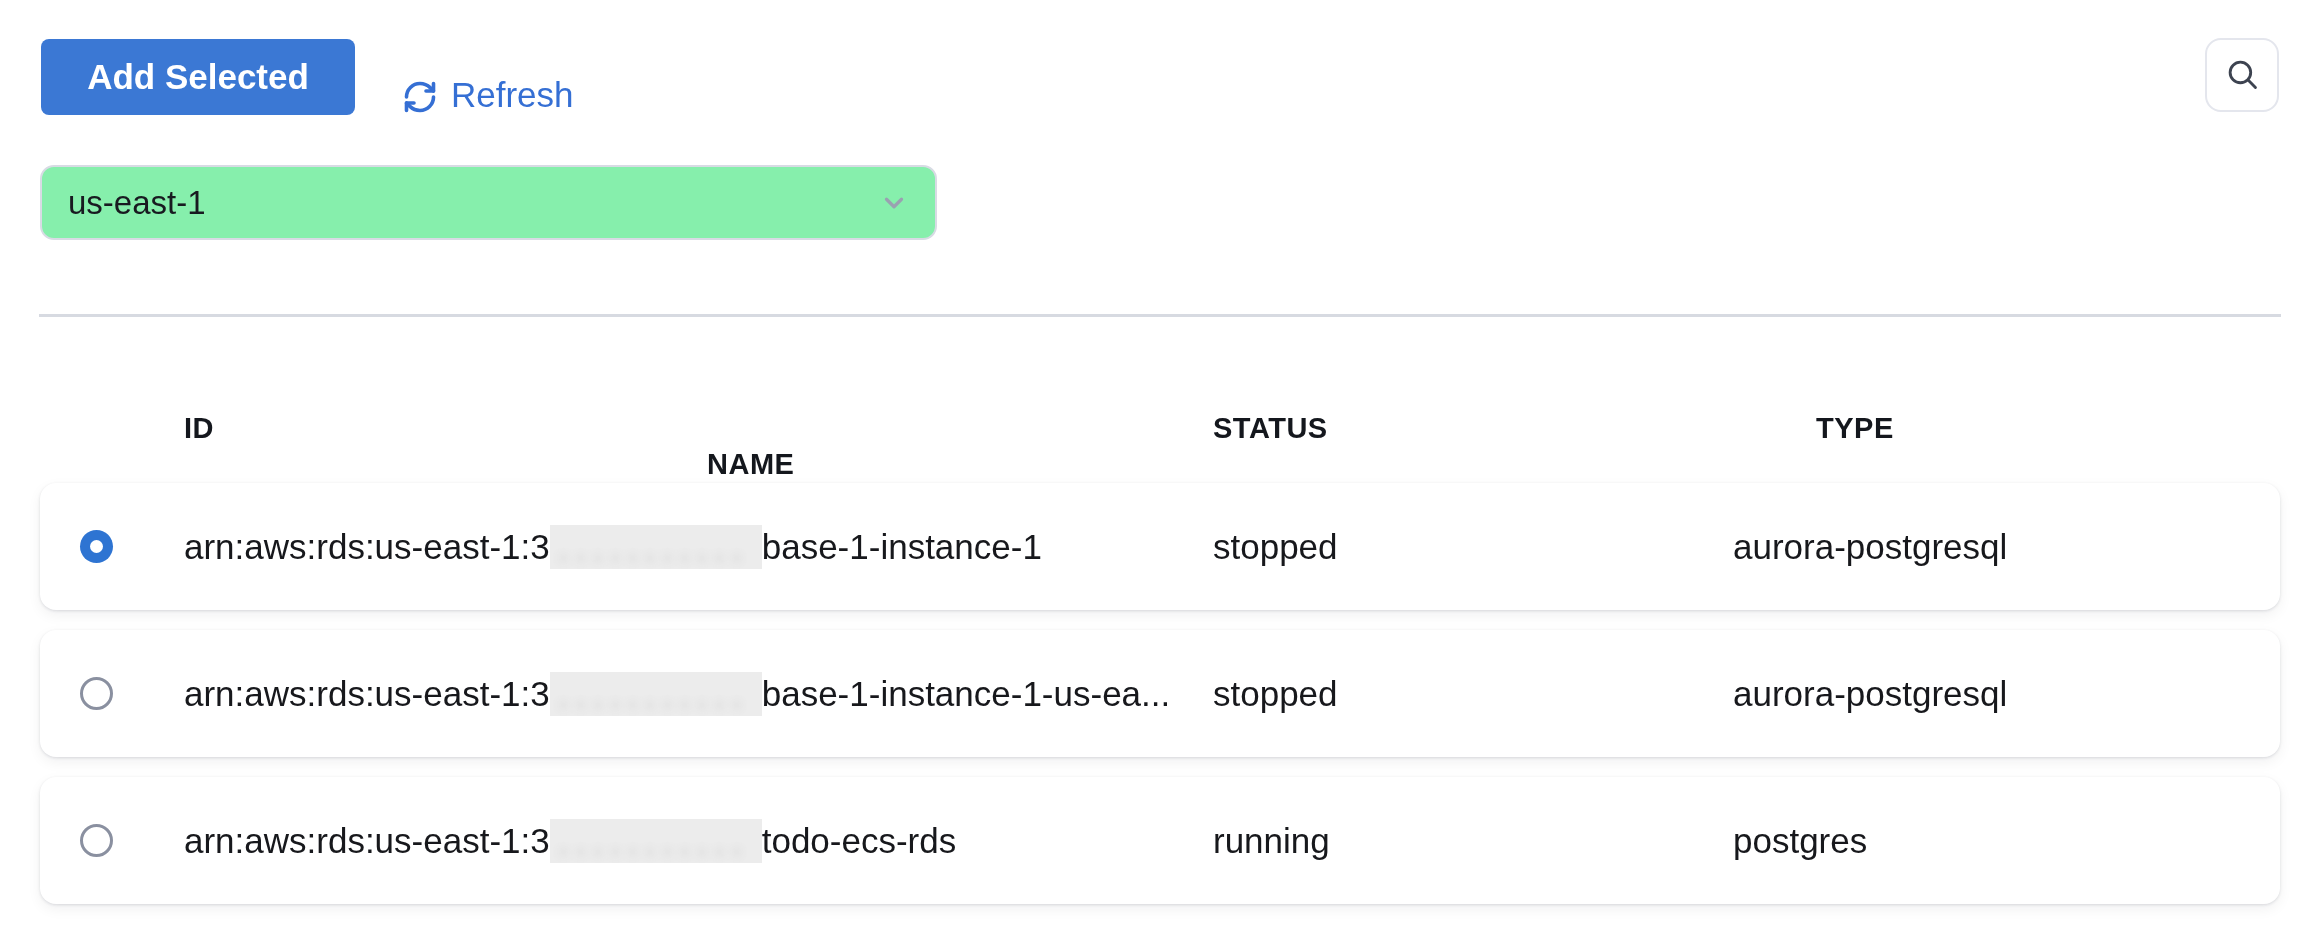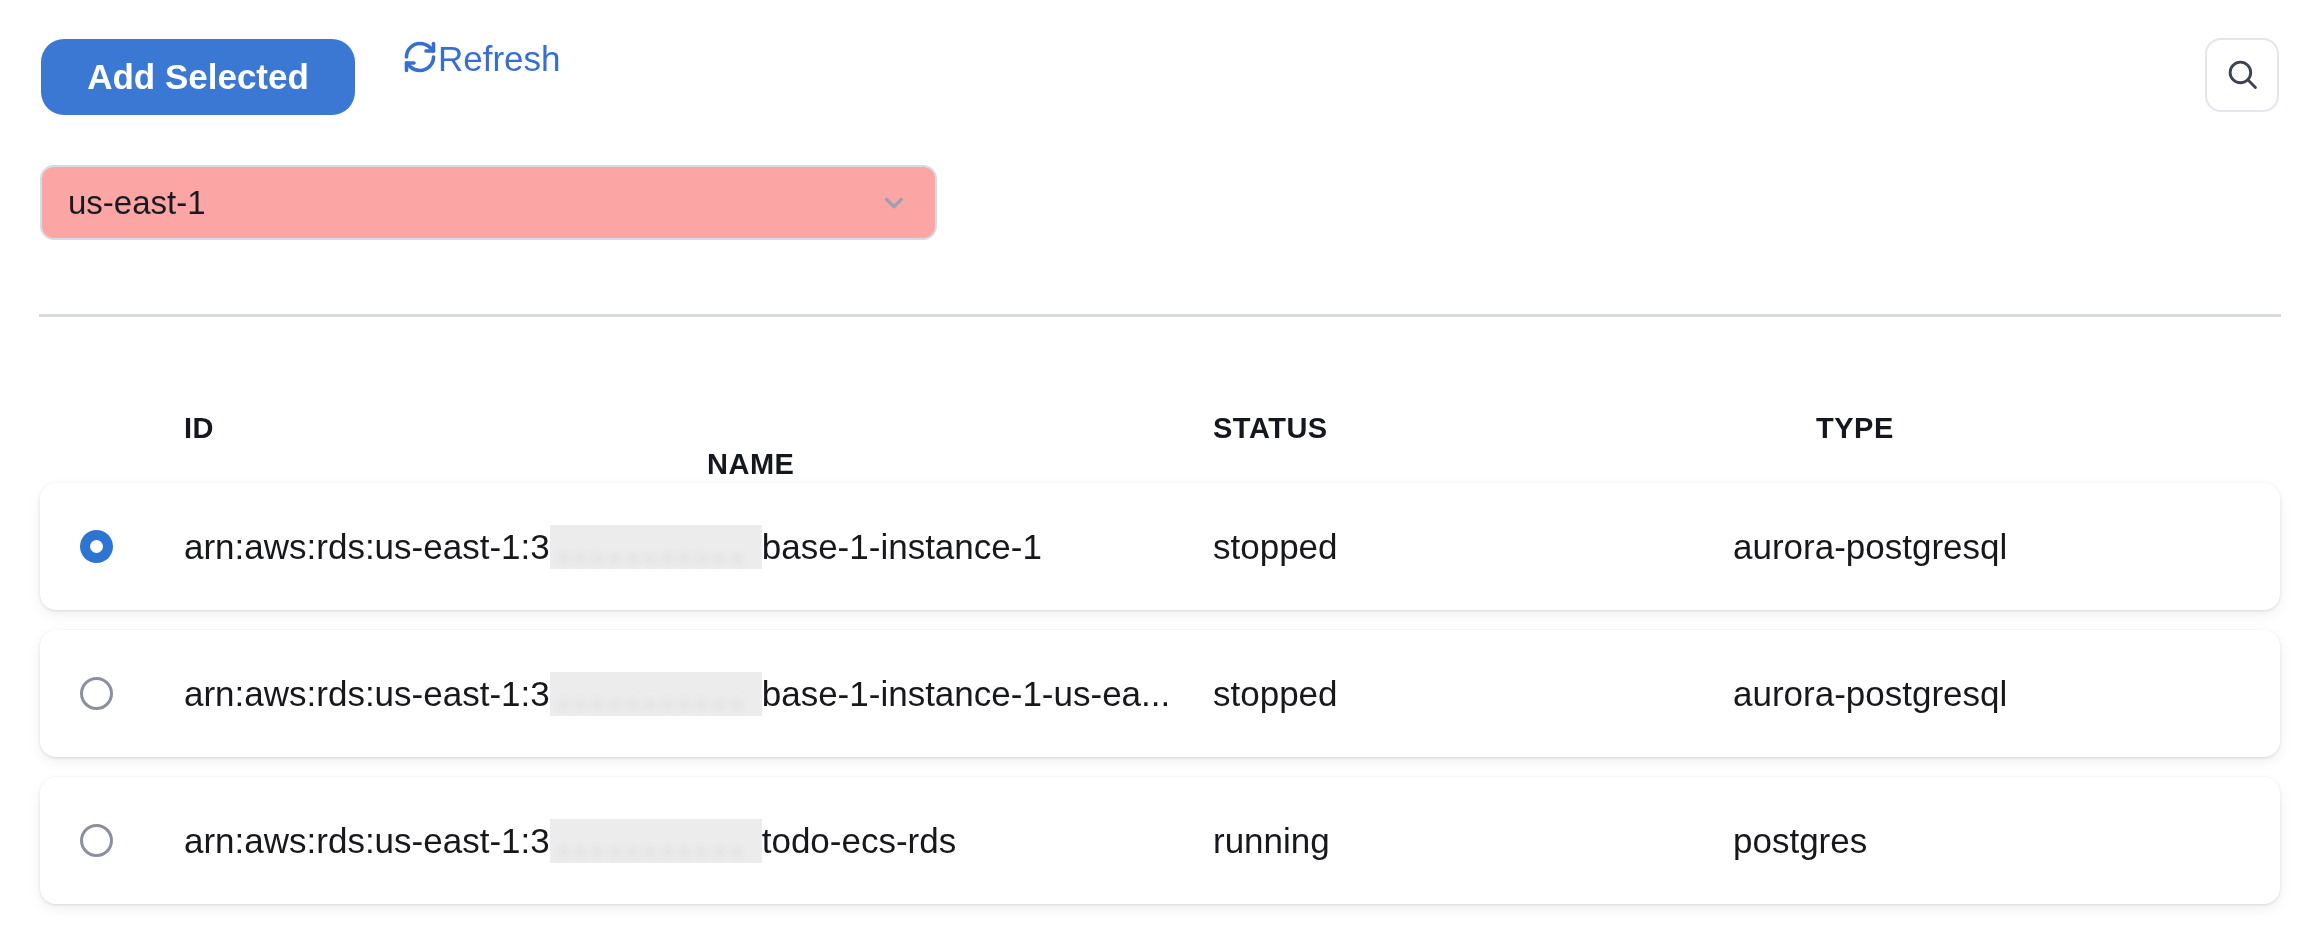--- a/index.html
+++ b/index.html
@@ -2,40 +2,40 @@
 <html><head>
 <meta charset="utf-8">
 <style>
   * { margin:0; padding:0; box-sizing:border-box; }
   html,body { width:2298px; height:934px; background:#ffffff; font-family:"Liberation Sans", sans-serif; overflow:hidden; }
   .stage { position:relative; width:2298px; height:934px; background:#ffffff; }
 
   
   .btn-primary {
     position:absolute; left:41px; top:39px; width:314px; height:76px;
-    background:#3b78d4; border:none; border-radius:23px;
+    background:#3b78d4; border:none; border-radius:8px;
     color:#ffffff; font-size:35px; font-weight:700; font-family:"Liberation Sans", sans-serif;
     display:flex; align-items:center; justify-content:center; cursor:pointer;
   }
   .refresh {
     position:absolute; left:402px; top:39px; height:76px;
-    display:flex; align-items:flex-start; 
+    display:flex; align-items:flex-end; gap:13px;
     color:#356fd4; font-size:35px; font-weight:500; cursor:pointer;
   }
   .refresh svg { display:block; }
   .search-btn {
     position:absolute; left:2205px; top:38px; width:74px; height:74px;
     background:#ffffff; border:2px solid #e4e6ed; border-radius:16px;
     display:flex; align-items:center; justify-content:center; cursor:pointer;
   }
 
   
   .select {
     position:absolute; left:40px; top:165px; width:897px; height:75px;
-    background:#fca5a5; border:2px solid #d8dbe4; border-radius:14px;
+    background:#86efac; border:2px solid #d8dbe4; border-radius:14px;
     display:flex; align-items:center; padding:0 26px;
     font-size:33px; color:#181a20; cursor:pointer;
   }
   .select .value { flex:1; }
   .select svg { display:block; }
 
   .divider { position:absolute; left:39px; top:314px; width:2242px; height:3px; background:#d7dae1; }
 
   
   .thead { position:absolute; left:0; top:412px; width:2298px; height:34px; }

